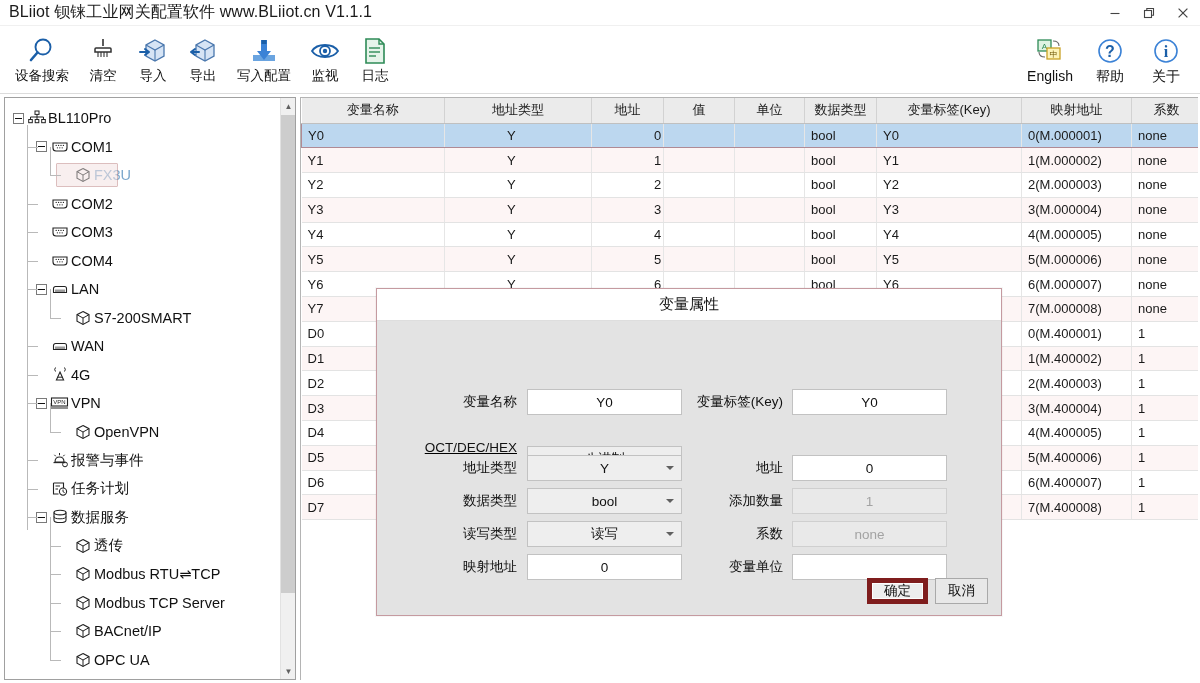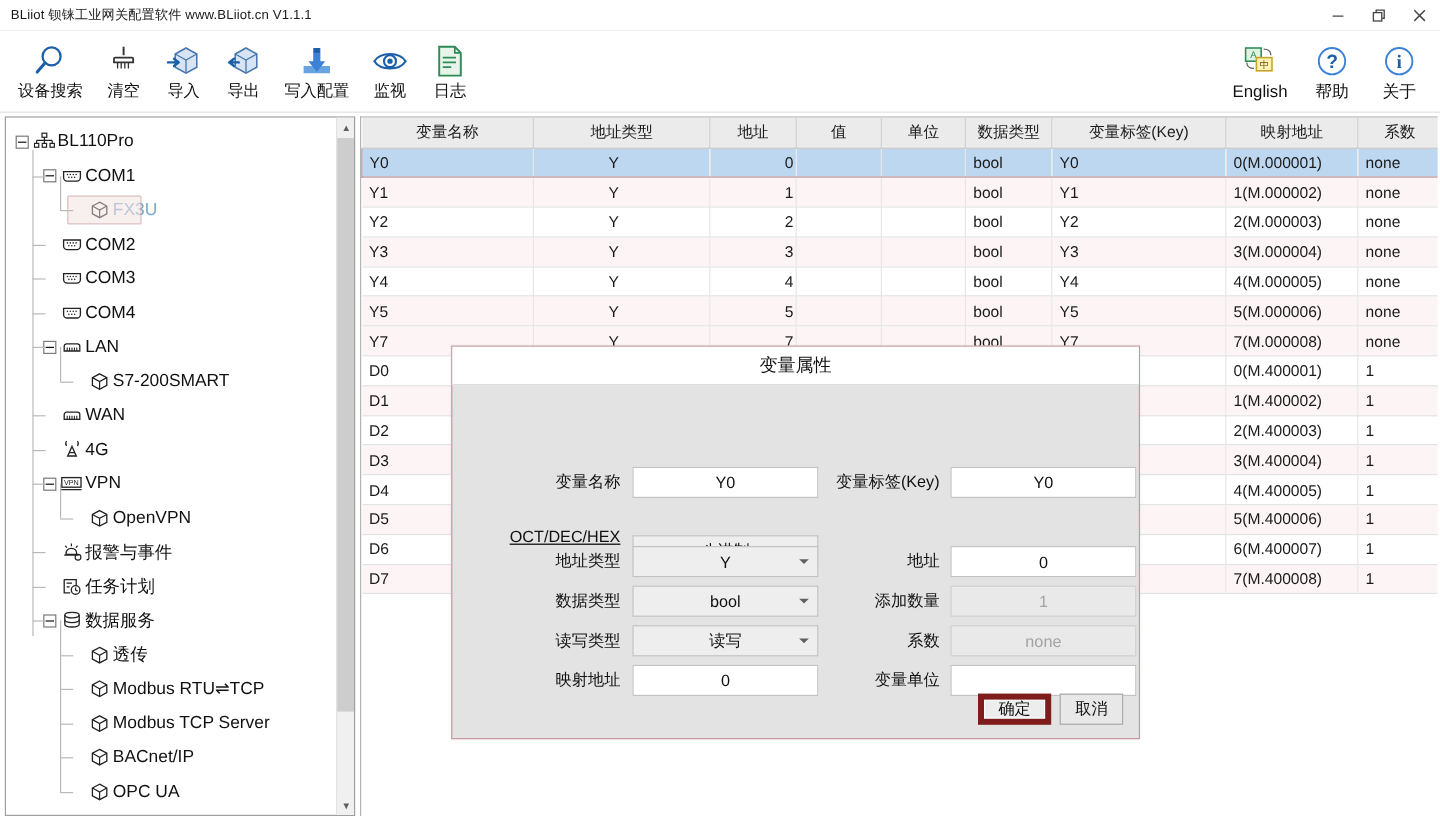--- a/index.html
+++ b/index.html
@@ -12,21 +12,21 @@
   }
   #app { position: relative; width: 1200px; height: 683px; background:#fff; }
 
   
   #titlebar {
     position:absolute; left:0; top:0; width:1200px; height:26px;
     background:#ffffff; border-bottom:1px solid #f0f0f0;
     display:flex; align-items:center;
   }
   #titlebar .title-text {
-    margin-left:9px; font-size:11px; color:#1a1a1a; white-space:nowrap;
+    margin-left:9px; font-size:16px; color:#1a1a1a; white-space:nowrap;
     letter-spacing:0.1px;
   }
   #wincontrols { position:absolute; right:0; top:0; height:26px; display:flex; }
   #wincontrols .wc {
     width:34px; height:26px; display:flex; align-items:center; justify-content:center;
     color:#333; font-size:13px; cursor:default;
   }
   .wc svg { display:block; }
 
   
@@ -112,21 +112,21 @@
   table.grid tr.odd td { background:#fdf5f5; }
   table.grid tr.even td { background:#ffffff; }
   table.grid tr.selected td {
     background:#bcd7ef; border-top:1px solid #b08a94; border-bottom:1px solid #b08a94;
   }
   table.grid tr.selected td:first-child { border-left:1px solid #b08a94; }
   table.grid tr.selected td:last-child { border-right:1px solid #b08a94; }
 
   
   #dialog {
-    position:absolute; left:376px; top:194px; width:574px; height:328px;
+    position:absolute; left:376px; top:194px; width:626px; height:328px;
     background:#e3e3e3; border:1px solid #c59aa0; box-shadow:0 0 0 1px rgba(0,0,0,0.03);
   }
   #dlg-title {
     height:32px; background:#ffffff; border-bottom:1px solid #dedede;
     display:flex; align-items:center; justify-content:center;
     font-size:15px; color:#111;
   }
   #dlg-body { position:relative; height:295px; }
   .frow { position:absolute; display:flex; align-items:center; }
   .flabel { font-size:13.5px; color:#111; text-align:right; white-space:nowrap; }
@@ -684,20 +684,31 @@
               <td>Y5</td>
               <td style="padding-left: 62px;">Y</td>
               <td style="padding-left: 62px;">5</td>
               <td></td>
               <td></td>
               <td>bool</td>
               <td>Y5</td>
               <td>5(M.000006)</td>
               <td>none</td>
             </tr>
+            <tr class="even">
+              <td>Y6</td>
+              <td style="padding-left: 62px;">Y</td>
+              <td style="padding-left: 62px;">6</td>
+              <td></td>
+              <td></td>
+              <td>bool</td>
+              <td>Y6</td>
+              <td>6(M.000007)</td>
+              <td>none</td>
+            </tr>
             <tr class="odd">
               <td>Y7</td>
               <td style="padding-left: 62px;">Y</td>
               <td style="padding-left: 62px;">7</td>
               <td></td>
               <td></td>
               <td>bool</td>
               <td>Y7</td>
               <td>7(M.000008)</td>
               <td>none</td>

